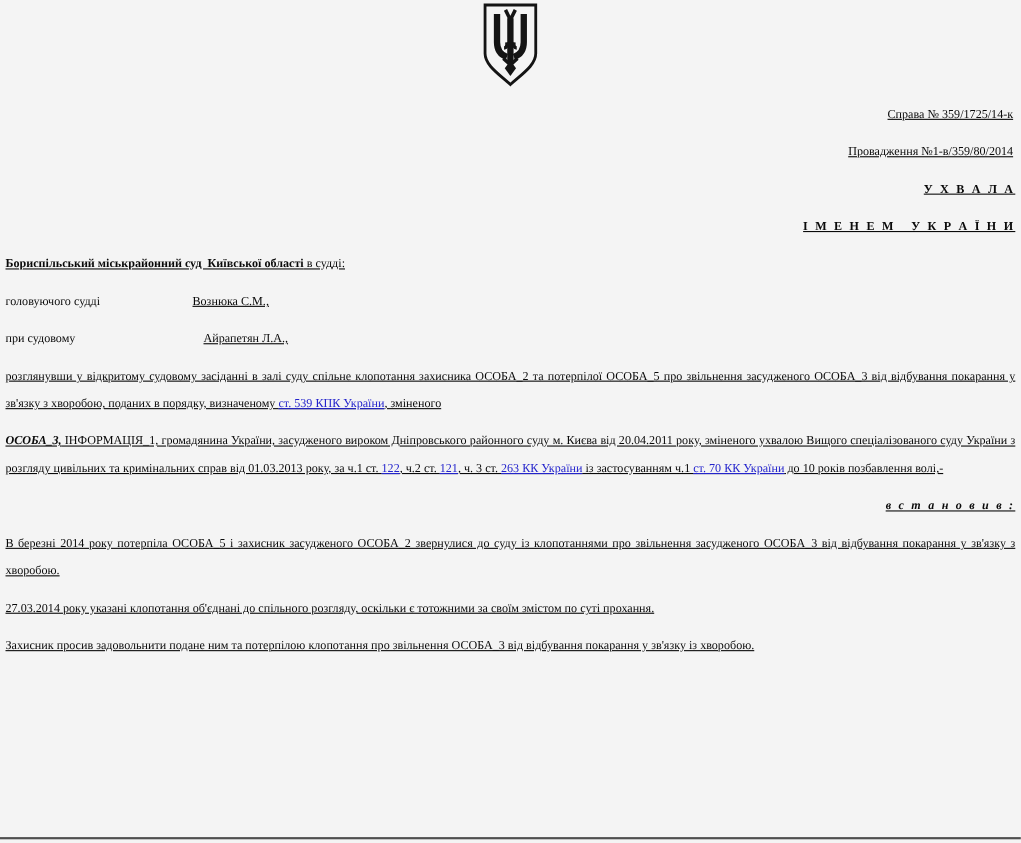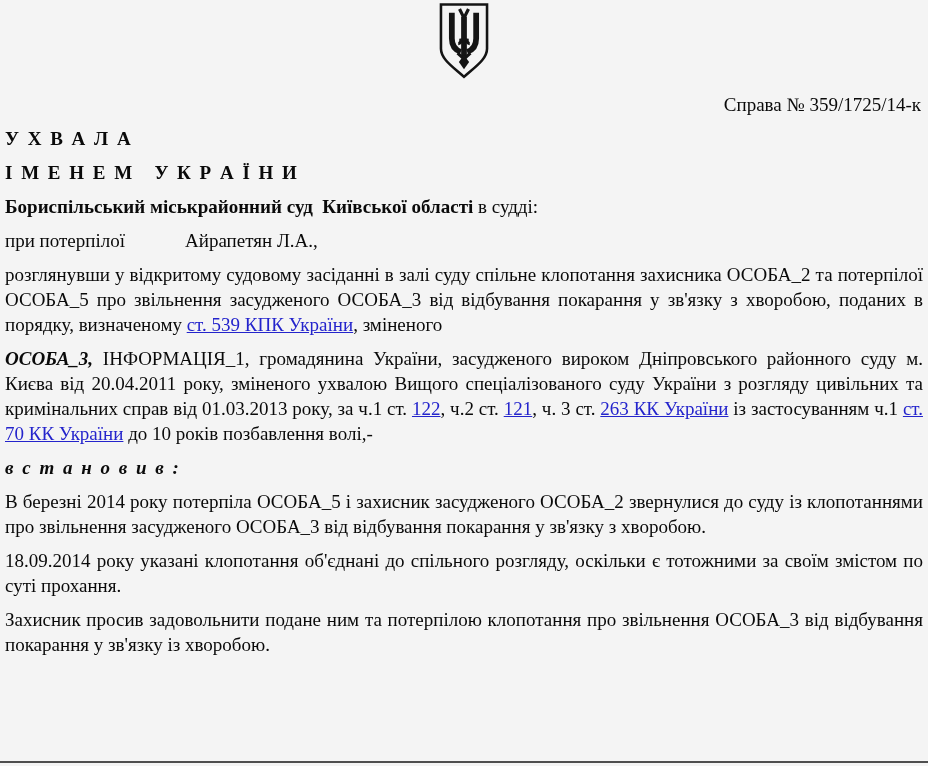--- a/index.html
+++ b/index.html
@@ -20,29 +20,30 @@
   }
   .emblem-wrap {
     text-align: center;
     height: 80px;
   }
   .emblem-wrap svg {
     display: inline-block;
   }
   p {
     margin: 0 0 9px 0;
-    font-size: 19px;
+    font-size: 11px;
     line-height: 25px;
+    text-decoration: underline;
   }
   .right {
     text-align: right;
     padding-right: 2px;
   }
   .center {
-    text-align: left;
+    text-align: right;
   }
   .title-line {
     font-weight: bold;
     letter-spacing: 2px;
     white-space: pre-wrap;
   }
   .first-block {
     margin-top: 10px;
   }
   .date-row {
@@ -109,47 +110,51 @@
         <path d="M41 64 Q46 64 45 56"></path>
         <path d="M59 64 Q54 64 55 56"></path>
         <path d="M40 79 L50 88 L60 79"></path>
       </g>
       <path d="M50 82 L58 93 L50 104 L42 93 Z" fill="#141414"></path>
     </svg>
   </div>
 
   <p class="right first-block">Справа № 359/1725/14-к</p>
 
+  <p class="right">Провадження №1-в/359/80/2014</p>
 
   <p class="center title-line">У Х В А Л А</p>
 
   <p class="center title-line">І М Е Н Е М   У К Р А Ї Н И</p>
 
 
   <p>
     <span class="bold prewrap">Бориспільський міськрайонний суд  Київської області</span><span class="prewrap"> в судді:</span>
   </p>
 
+  <p>
+    <span class="comp-label-1">головуючого судді</span><span>Вознюка С.М.,</span>
+  </p>
 
   <p>
-    <span class="comp-label-2">при потерпілої</span><span>Айрапетян Л.А.,</span>
+    <span class="comp-label-2">при судовому</span><span>Айрапетян Л.А.,</span>
   </p>
 
 
   <p class="para">
     <span>розглянувши у відкритому судовому засіданні в залі суду спільне клопотання захисника ОСОБА_2 та потерпілої ОСОБА_5 про звільнення засудженого ОСОБА_3 від відбування покарання у зв'язку з хворобою, поданих в порядку, визначеному </span><a class="doc-link" href="#">ст. 539 КПК України</a><span>, зміненого</span>
   </p>
 
   <p class="para">
     <span class="bolditalic">ОСОБА_3,</span><span> ІНФОРМАЦІЯ_1, громадянина України, засудженого вироком Дніпровського районного суду м. Києва від 20.04.2011 року, зміненого ухвалою Вищого спеціалізованого суду України з розгляду цивільних та кримінальних справ від 01.03.2013 року, за ч.1 ст. </span><a class="doc-link" href="#">122</a><span>, ч.2 ст. </span><a class="doc-link" href="#">121</a><span>, ч. 3 ст. </span><a class="doc-link" href="#">263 КК України</a><span> із застосуванням ч.1 </span><a class="doc-link" href="#">ст. 70 КК України</a><span> до 10 років позбавлення волі,-</span>
   </p>
 
   <p class="center resolution">в с т а н о в и в :</p>
 
   <p class="para">В березні 2014 року потерпіла ОСОБА_5 і захисник засудженого ОСОБА_2 звернулися до суду із клопотаннями про звільнення засудженого ОСОБА_3 від відбування покарання у зв'язку з хворобою.</p>
 
-  <p class="para">18.09.2014 року указані клопотання об'єднані до спільного розгляду, оскільки є тотожними за своїм змістом по суті прохання.</p>
+  <p class="para">27.03.2014 року указані клопотання об'єднані до спільного розгляду, оскільки є тотожними за своїм змістом по суті прохання.</p>
 
   <p class="para">Захисник просив задовольнити подане ним та потерпілою клопотання про звільнення ОСОБА_3 від відбування покарання у зв'язку із хворобою.</p>
 
 </div>
 
 <div class="bottom-edge"></div>
 
 </body></html>

